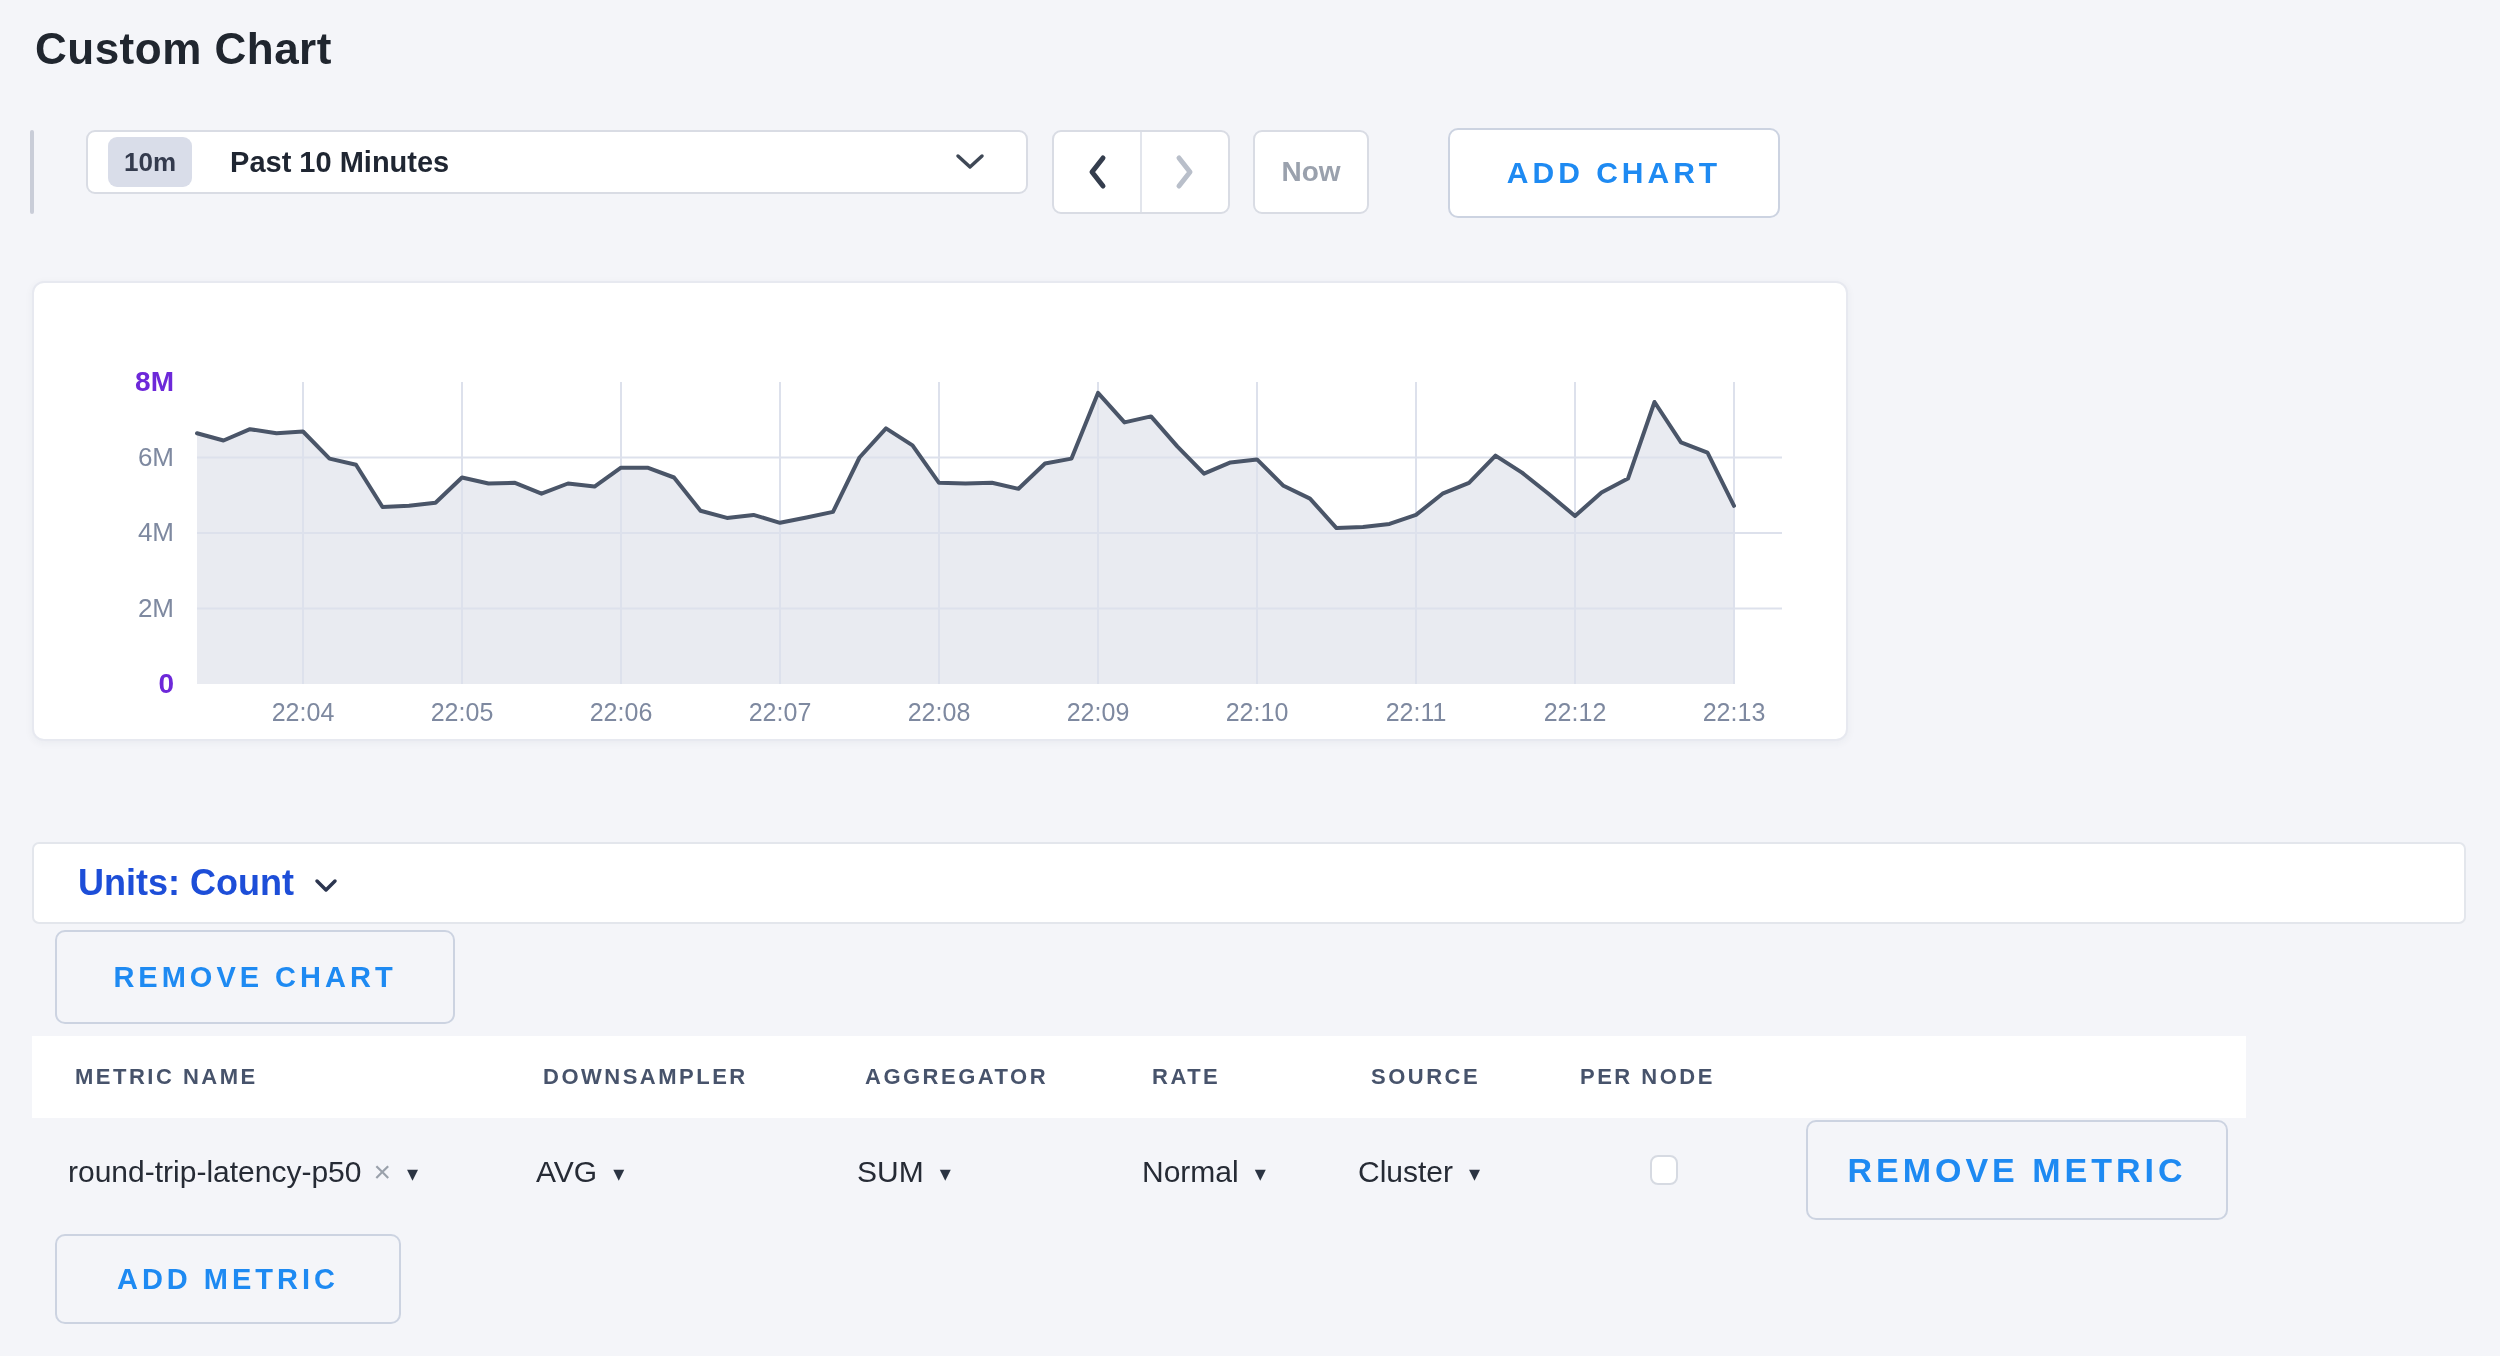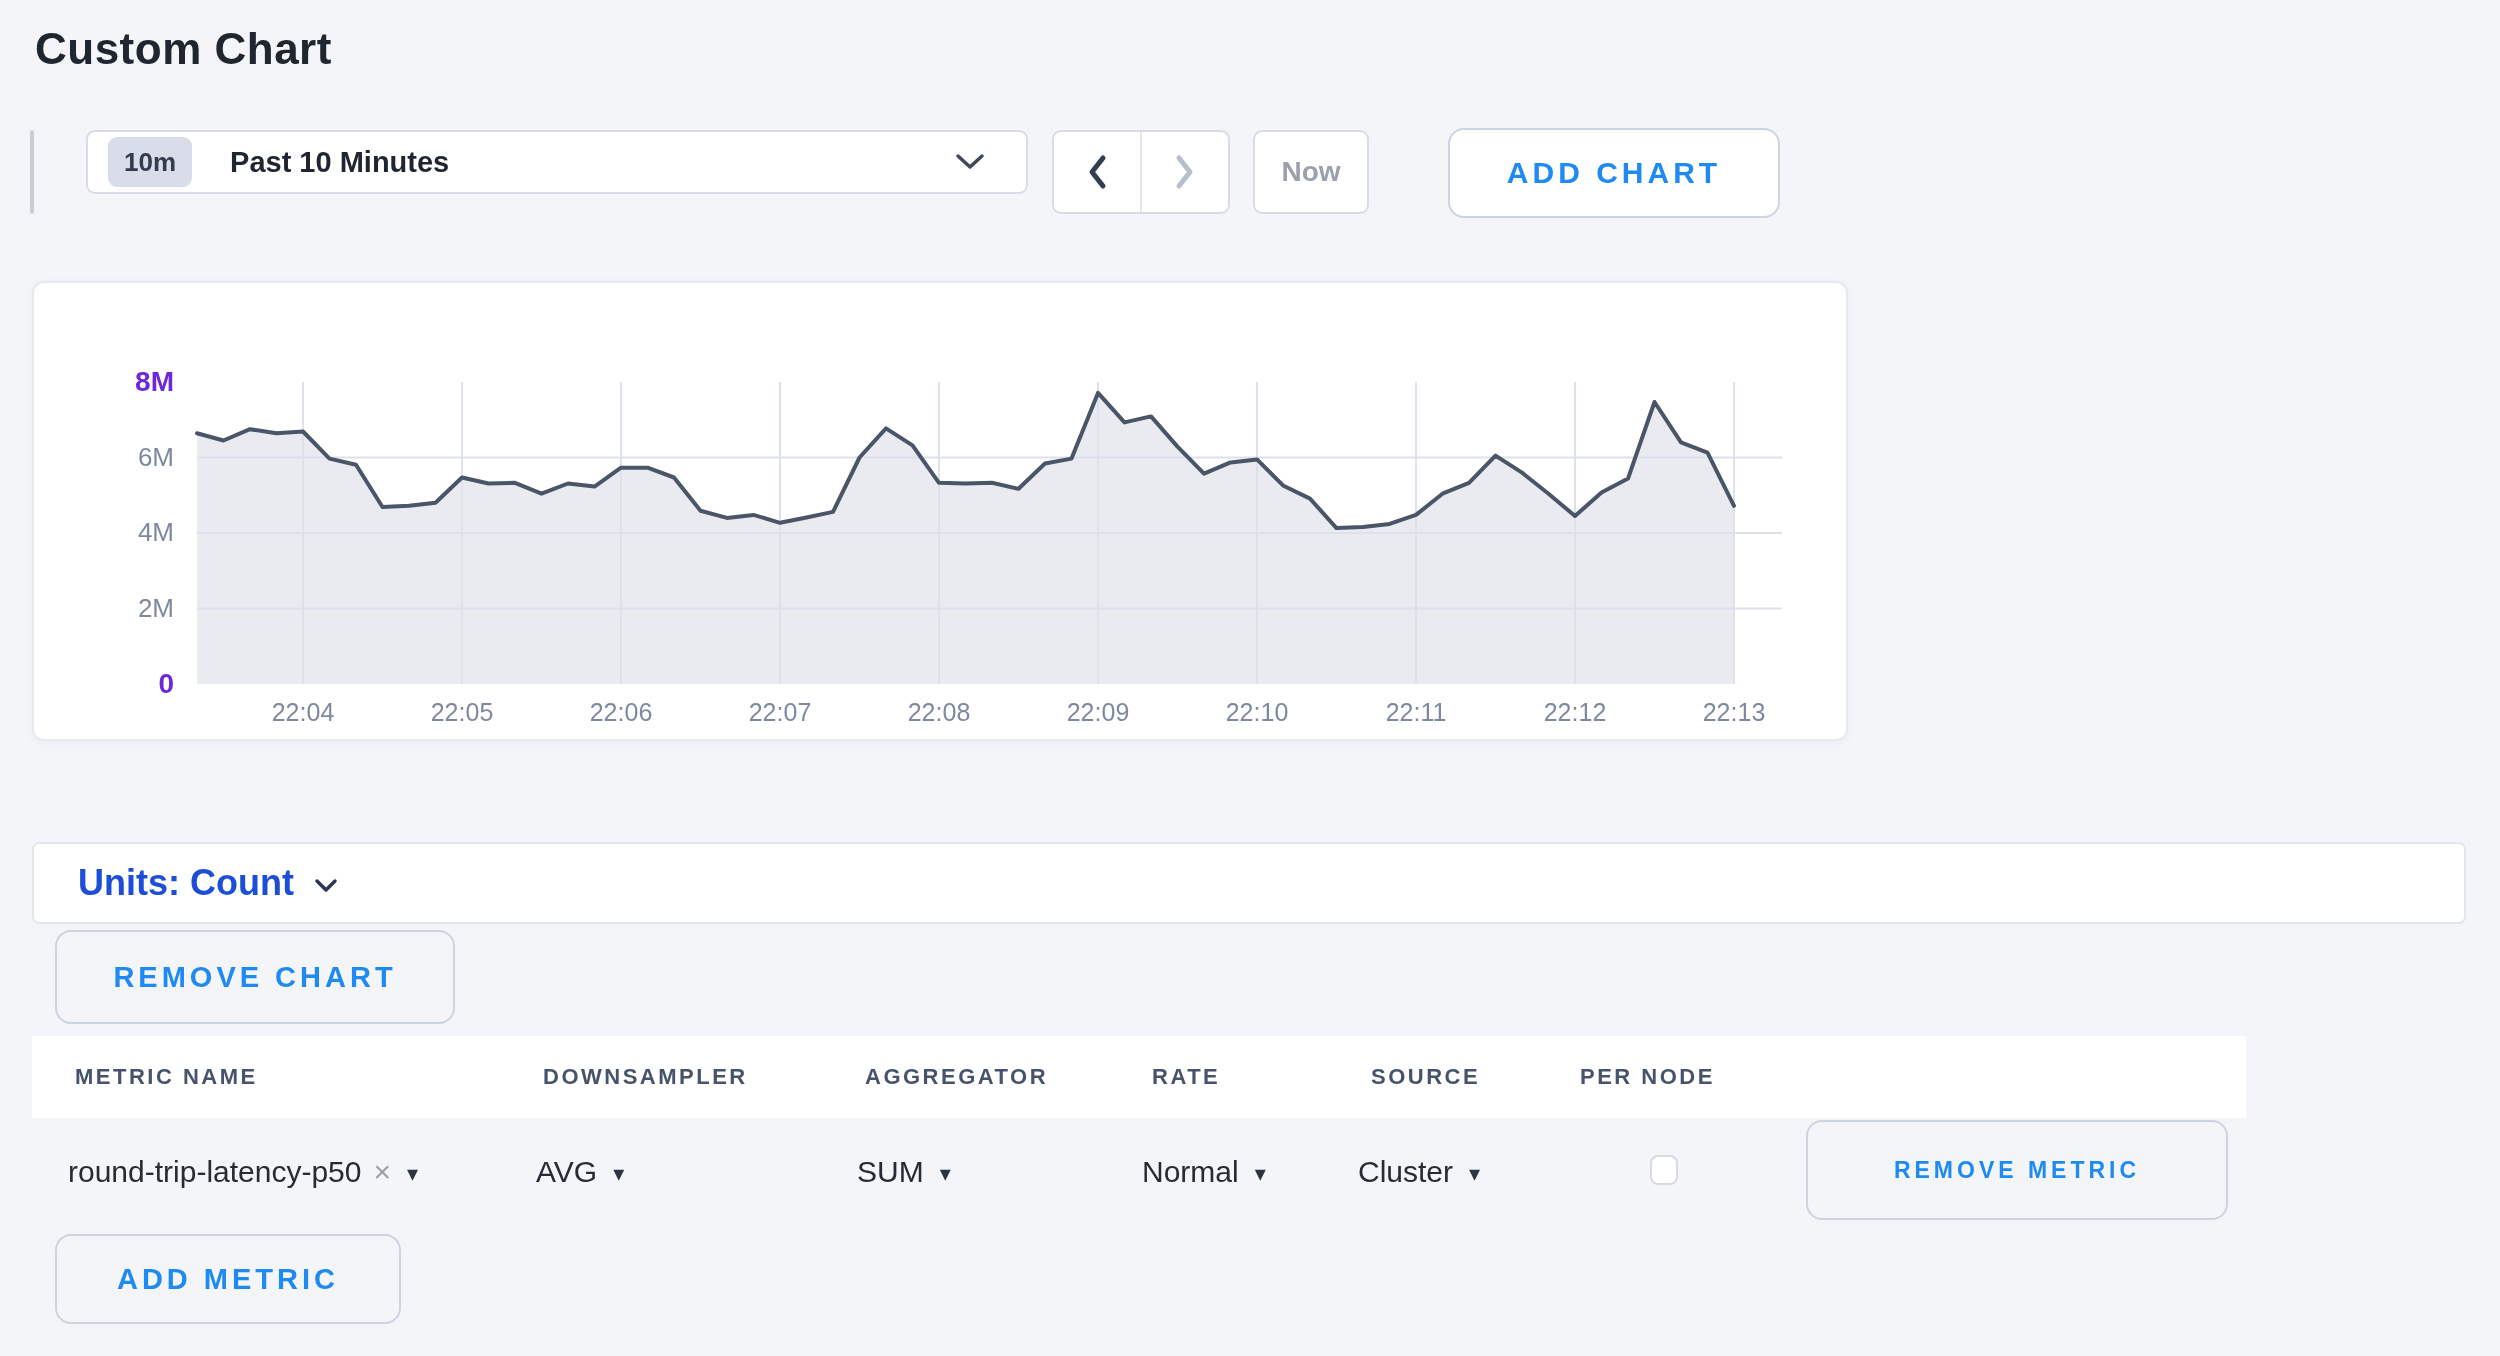--- a/index.html
+++ b/index.html
@@ -12,21 +12,21 @@
   .ctl{background:#ffffff;border:2px solid #d9dce4;border-radius:9px;display:flex;align-items:center;box-sizing:border-box;}
   .time-dropdown{left:86px;top:130px;width:942px;height:64px;padding:0 40px 0 20px;cursor:pointer;}
   .time-badge{background:#d9dde9;color:#343b4e;font-size:26px;font-weight:700;border-radius:9px;
     padding:12px 16px;line-height:1;}
   .time-label{margin-left:38px;font-size:29px;font-weight:700;color:#1f2632;flex:1;}
   .arrow-group{left:1052px;top:130px;width:178px;height:84px;padding:0;}
   .arrow-btn{width:50%;height:100%;display:flex;align-items:center;justify-content:center;cursor:pointer;}
   .arrow-btn.prev{border-right:2px solid #e2e5ec;}
   .now-btn{left:1253px;top:130px;width:116px;height:84px;justify-content:center;
     font-size:28px;font-weight:700;color:#9aa1ad;}
-  .btn-blue{background:transparent;border:2px solid #ccd3e1;border-radius:16px;
+  .btn-blue{background:transparent;border:2px solid #ccd3e1;border-radius:10px;
     display:flex;align-items:center;justify-content:center;box-sizing:border-box;
     color:#1e8af2;font-weight:700;letter-spacing:4px;cursor:pointer;}
   .add-chart{left:1448px;top:128px;width:332px;height:90px;font-size:30px;background:#ffffff;}
   
   .chart-card{left:32px;top:281px;width:1816px;height:460px;background:#ffffff;
     border:2px solid #e7e9f0;border-radius:12px;box-sizing:border-box;
     box-shadow:0 2px 8px rgba(40,50,80,.05);}
   .plot{left:163px;top:99px;width:1585px;height:302px;}
   .plot svg{position:absolute;left:0;top:0;overflow:visible;}
   .y-axis{left:0;top:99px;width:140px;height:302px;}
@@ -43,21 +43,21 @@
   .remove-chart{left:55px;top:930px;width:400px;height:94px;font-size:29px;}
   .table-band{left:32px;top:1036px;width:2214px;height:82px;background:#ffffff;}
   .col-head{position:absolute;top:0;height:100%;display:flex;align-items:center;
     font-size:22px;font-weight:700;letter-spacing:2.5px;color:#47536b;}
   .cell{position:absolute;display:flex;align-items:center;cursor:pointer;}
   .cell .val{font-size:30px;color:#262b35;}
   .cell .clear-x{font-size:30px;color:#9aa1ab;margin-left:12px;}
   .cell .caret{font-size:22px;color:#2b3443;margin-left:16px;padding-top:4px;}
   .checkbox{left:1650px;top:1155px;width:28px;height:30px;background:#ffffff;
     border:2px solid #d6dae2;border-radius:8px;box-sizing:border-box;cursor:pointer;}
-  .remove-metric{left:1806px;top:1120px;width:422px;height:100px;font-size:23px;}
+  .remove-metric{left:1806px;top:1120px;width:422px;height:100px;font-size:34px;}
   .add-metric{left:55px;top:1234px;width:346px;height:90px;font-size:29px;}
 </style>
 </head>
 <body>
 
 <div class="abs page-title">Custom Chart</div>
 
 <div class="abs accent-bar"></div>
 
 <div class="abs ctl time-dropdown">

